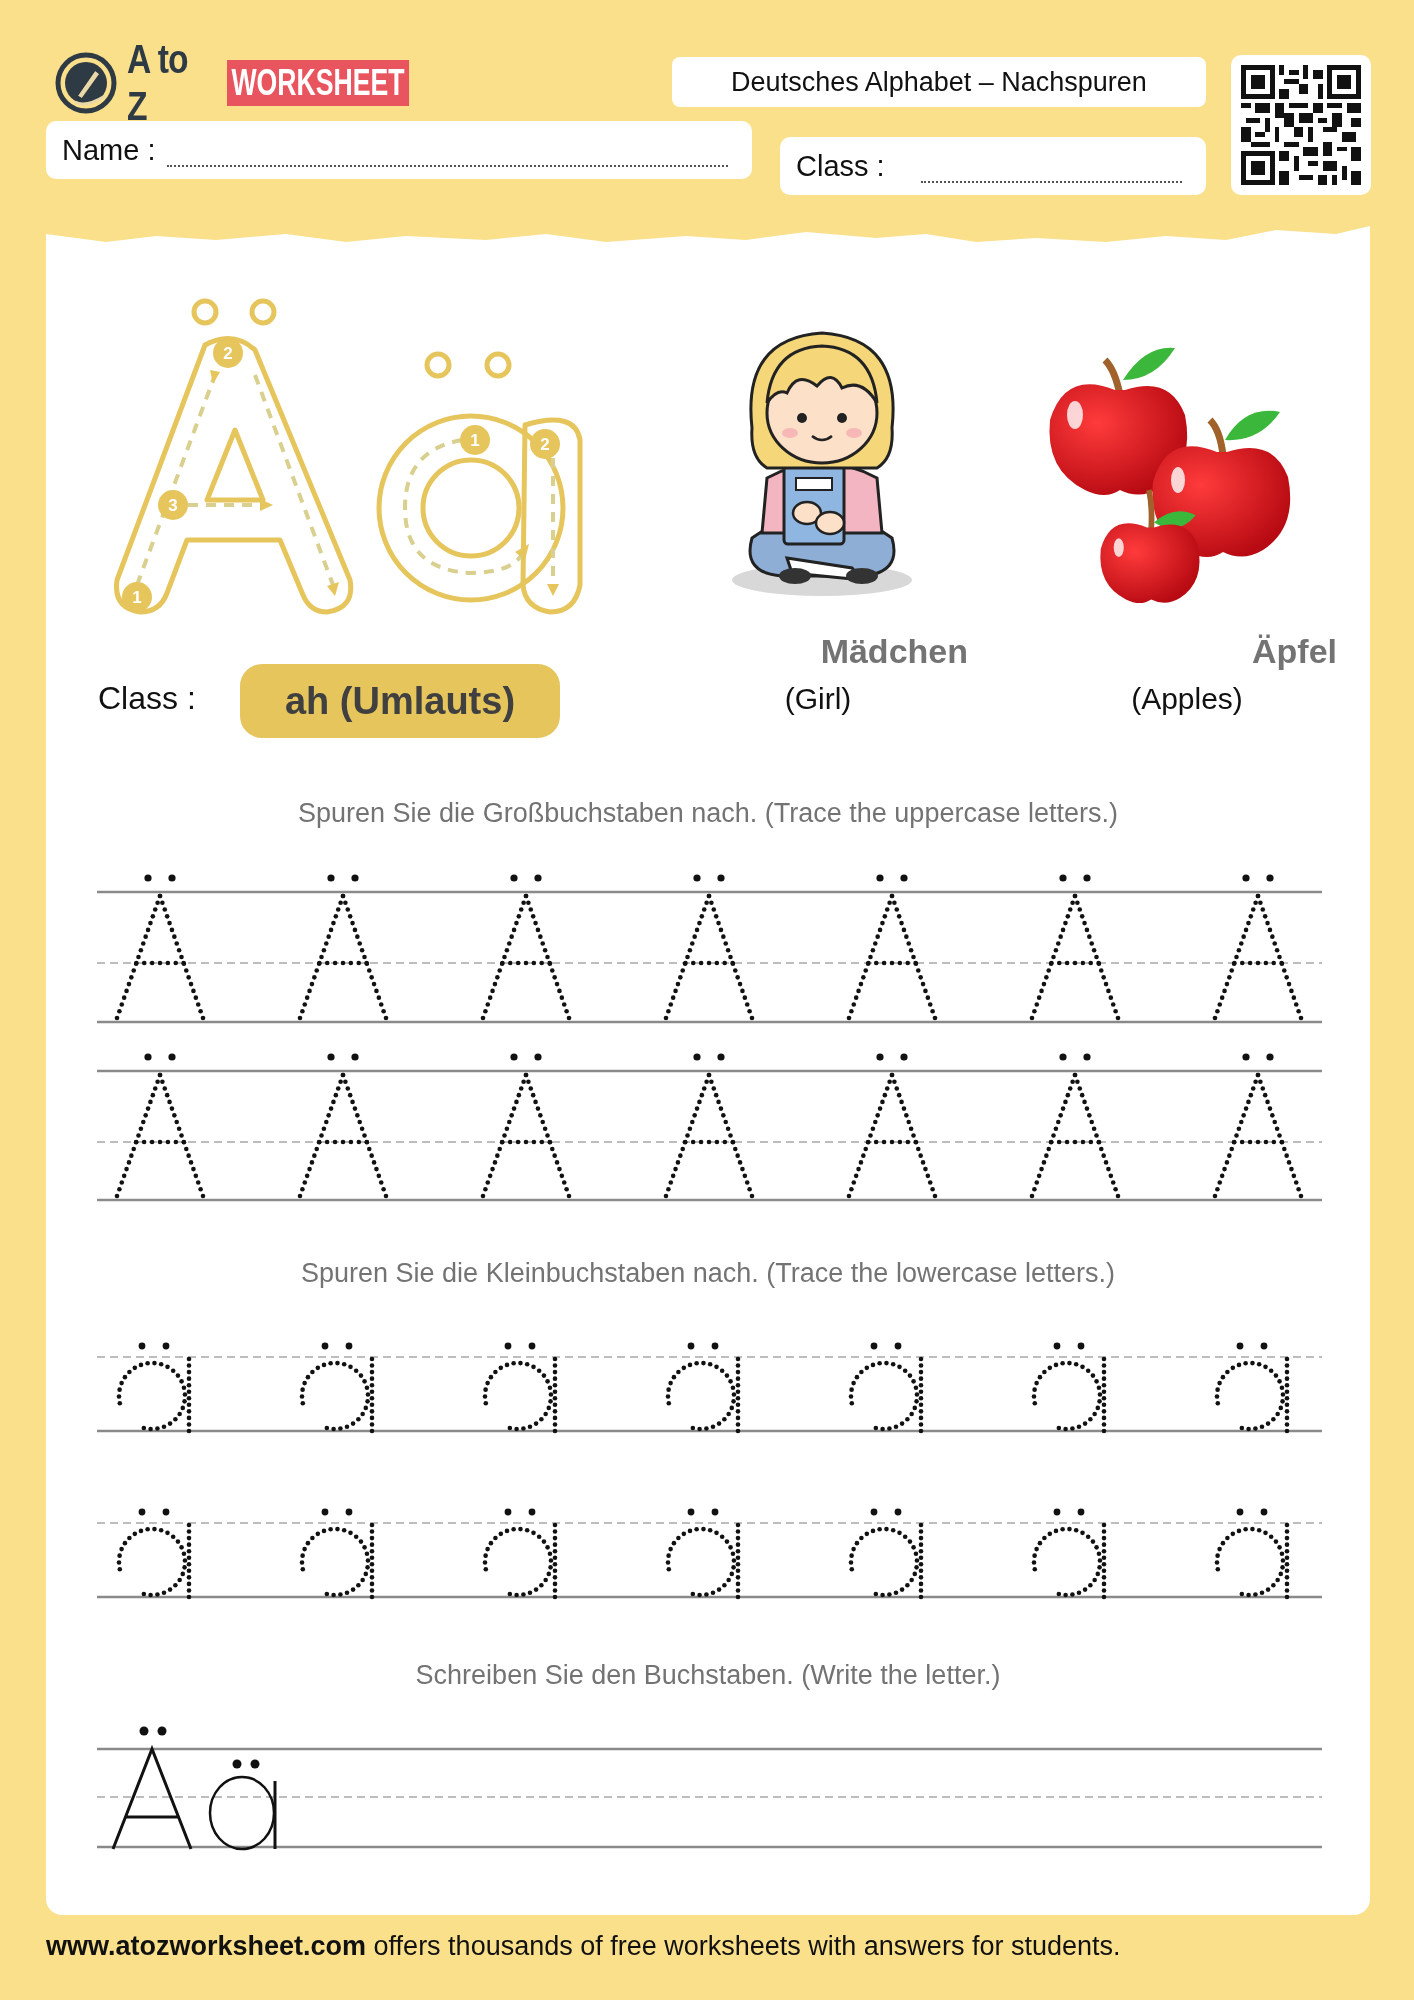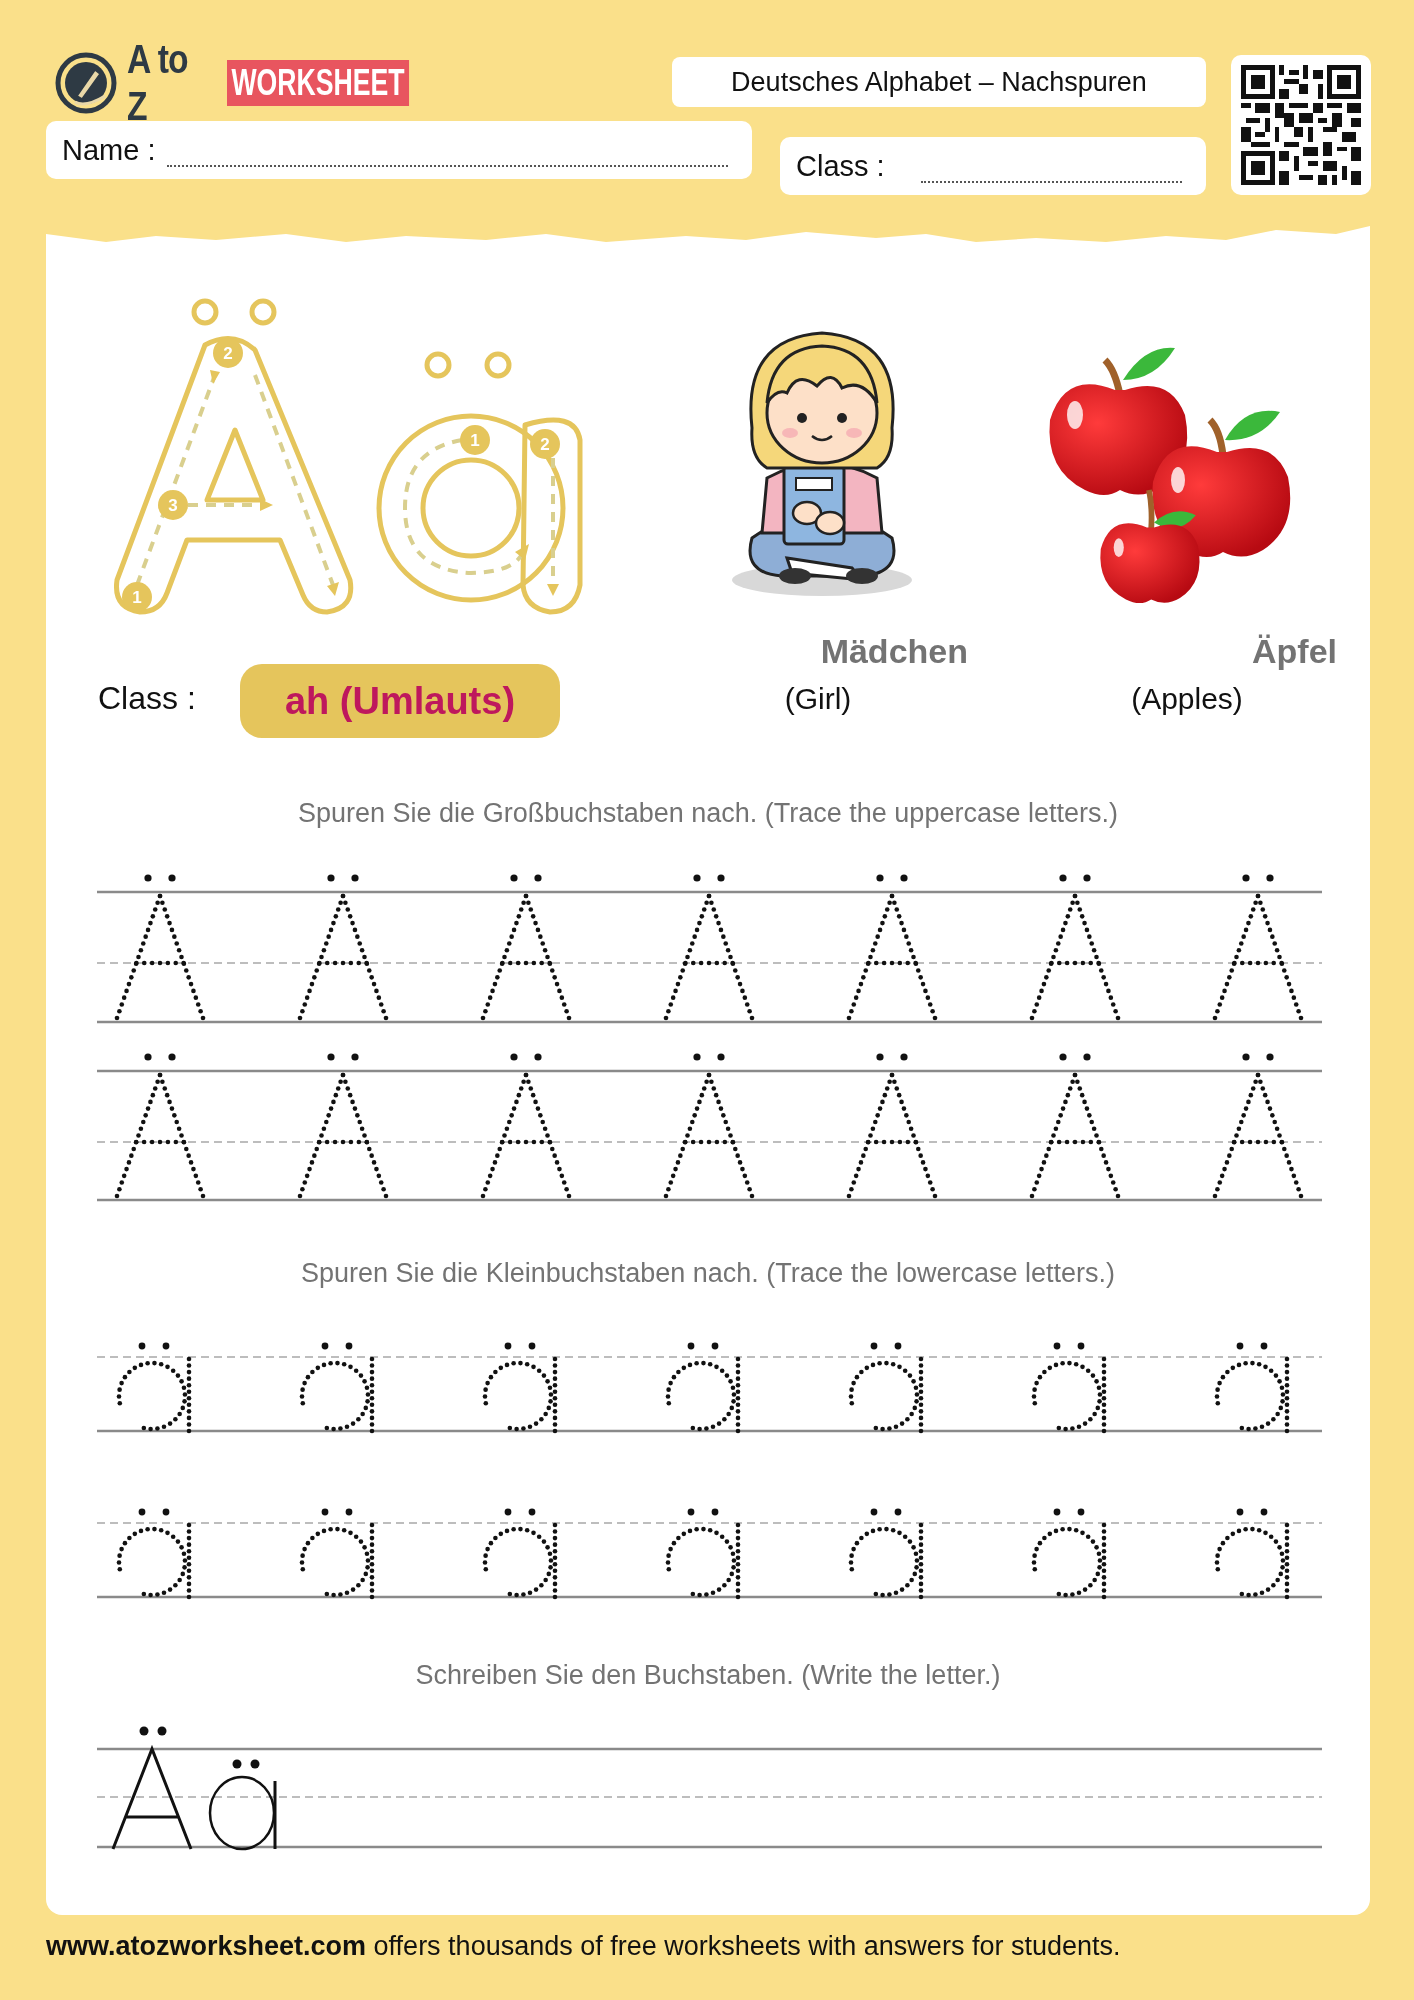--- a/index.html
+++ b/index.html
@@ -53,21 +53,21 @@
     background: #fff; border-radius: 0 0 16px 16px;
   }
   .torn { left: 46px; top: 212px; width: 1324px; height: 40px; }
 
   
   .hero-letters { left: 105px; top: 290px; width: 490px; height: 340px; }
   .sprich-label { left: 98px; top: 680px; font-size: 32px; color: #111; }
   .sprich-pill {
     left: 240px; top: 664px; width: 320px; height: 74px; background: #e5c55c;
     border-radius: 22px; display: flex; align-items: center; justify-content: center;
-    font-size: 38px; font-weight: bold; color: #be185d;
+    font-size: 38px; font-weight: bold; color: #404040;
   }
   .pic { width: 220px; height: 280px; }
   .pic-girl { left: 712px; top: 318px; }
   .pic-apple { left: 1045px; top: 340px; width: 270px; height: 270px; }
   .word {
     width: 300px; text-align: right; font-size: 34px; font-weight: bold; color: #737373;
   }
   .word-girl { left: 668px; top: 632px; }
   .word-apple { left: 1037px; top: 632px; }
   .trans {

